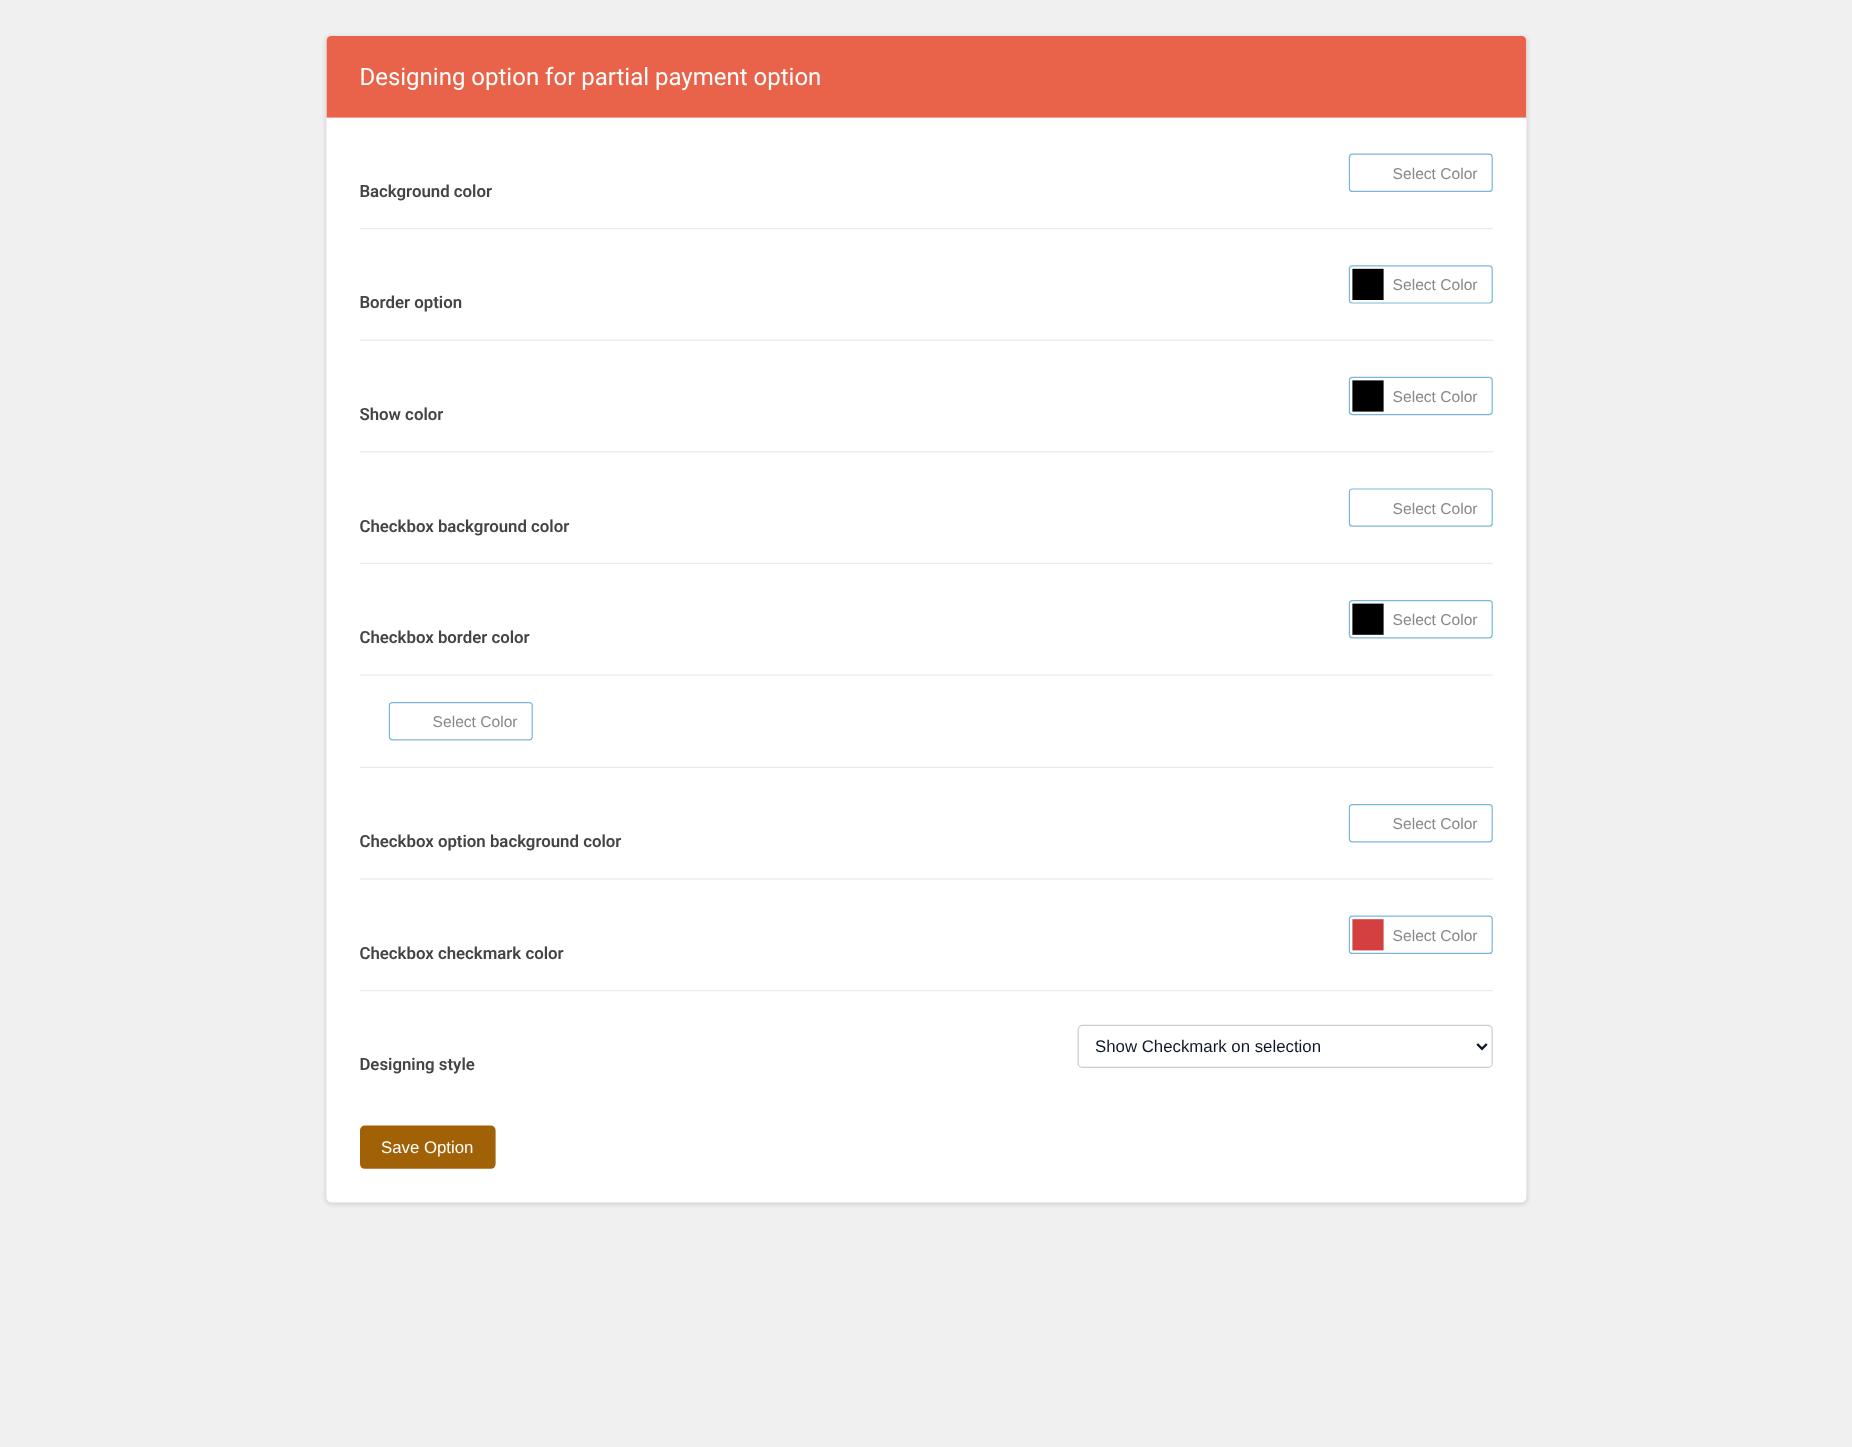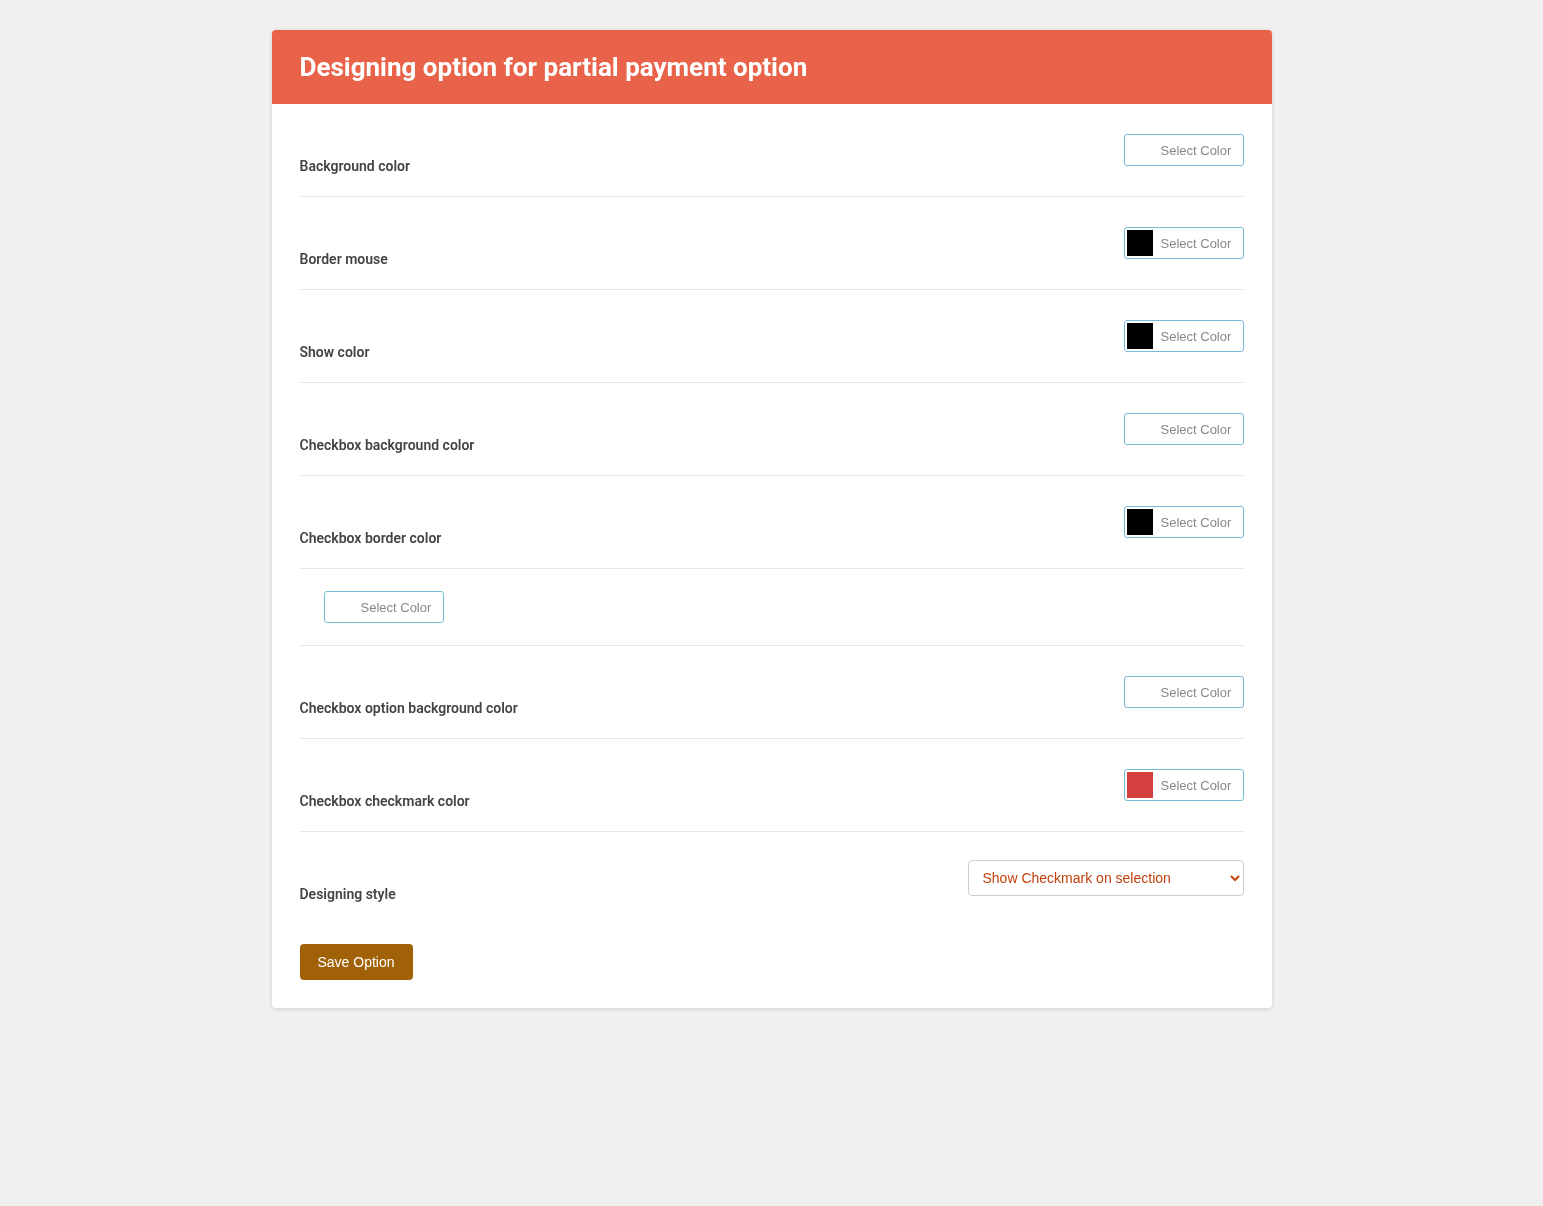--- a/index.html
+++ b/index.html
@@ -18,22 +18,22 @@
       border-radius: 4px;
       overflow: hidden;
       box-shadow: 0 1px 4px rgba(0,0,0,0.15);
     }
     .card-header {
       background: #e8634a;
       padding: 22px 28px;
     }
     .card-header h1 {
       color: #fff;
-      font-size: 26px;
-      font-weight: 700;
+      font-size: 20px;
+      font-weight: 400;
     }
     .card-body {
       padding: 0 28px 28px 28px;
     }
     .row {
       display: flex;
       align-items: center;
       padding: 22px 0;
       border-bottom: 1px solid #e9e9e9;
     }
@@ -72,26 +72,26 @@
     }
     .color-swatch.empty {
       background: #fff;
     }
     .color-btn-label {
       font-size: 13px;
       color: #888;
       padding: 0 8px;
     }
     .select-field {
-      width: 276px;
+      width: 346px;
       height: 36px;
       border: 1px solid #ccc;
       border-radius: 4px;
       font-size: 14px;
-      color: #c2410c;
+      color: #0f172a;
       padding: 0 10px;
       appearance: auto;
       background: #fff;
       cursor: pointer;
     }
     .save-btn {
       background: #a16207;
       color: #fff;
       border: none;
       border-radius: 4px;
@@ -112,21 +112,21 @@
     
   <div class="row">
         <span class="row-label">Background color</span>
         <div class="row-control">
           <button class="color-picker-btn">
             <span class="color-swatch empty"></span>
             <span class="color-btn-label">Select Color</span>
           </button>
         </div>
       </div><div class="row">
-        <span class="row-label">Border mouse</span>
+        <span class="row-label">Border option</span>
         <div class="row-control">
           <button class="color-picker-btn">
             <span class="color-swatch" style="background: rgb(0, 0, 0);"></span>
             <span class="color-btn-label">Select Color</span>
           </button>
         </div>
       </div><div class="row">
         <span class="row-label">Show color</span>
         <div class="row-control">
           <button class="color-picker-btn">

